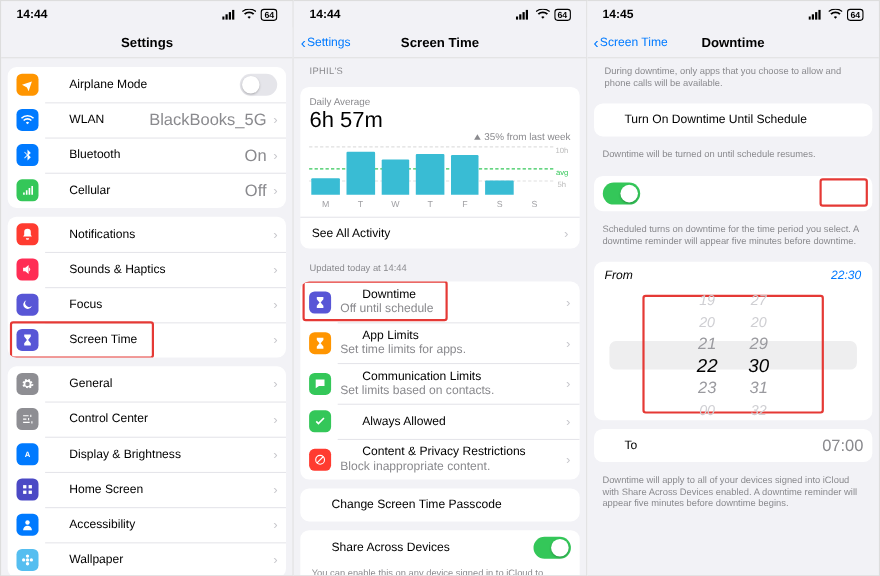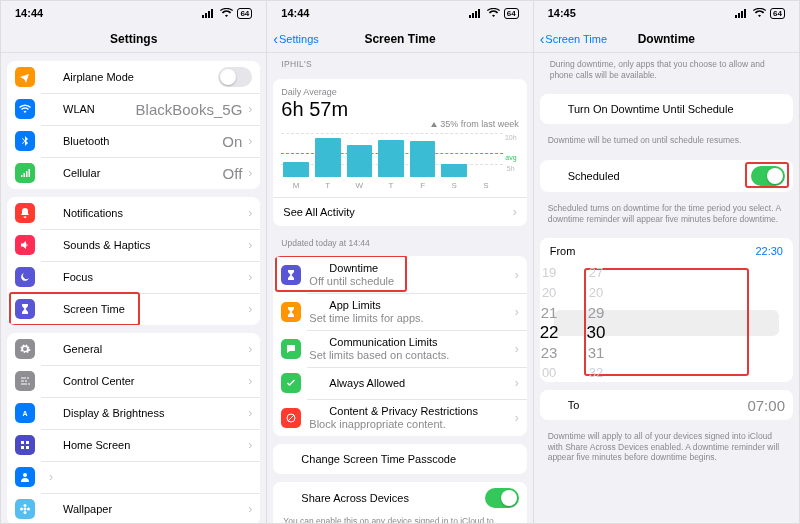--- a/index.html
+++ b/index.html
@@ -54,21 +54,21 @@
   .bars .bar{ flex:1; background:#39bcd4; border-radius:1px 1px 0 0;}
   .daylabels{position:absolute; left:2px; right:20px; bottom:1px; display:flex; gap:6px;}
   .daylabels span{ flex:1; text-align:center; font-size:8px; color:#a0a0a4;}
   .see-all{ border-top:1px solid #e5e5ea; margin:6px -8px 0; padding:7px 10px; display:flex; align-items:center; justify-content:space-between; font-size:11px;}
   .updated{ color:#8a8a8e; font-size:8.5px; padding:4px 8px 0;}
   
   .picker{ background:#fff; border-radius:8px; margin:8px 0; overflow:hidden;}
   .picker-row{ display:flex; justify-content:space-between; padding:7px 10px; font-size:11px;}
   .picker-row .time{ color:#007aff;}
   .wheel-wrap{ position:relative; height:118px;}
-  .wheel{ position:absolute; inset:0; display:flex; justify-content:flex-start; gap:28px;}
+  .wheel{ position:absolute; inset:0; display:flex; justify-content:center; gap:28px;}
   .wheel-col{ display:flex; flex-direction:column; align-items:center; justify-content:center; font-size:14px; color:#bfbfc4;}
   .wheel-col span{ height:20px; line-height:20px;}
   .wheel-sel{ position:absolute; left:14px; right:14px; top:50%; height:26px; transform:translateY(-50%); background:#eeeeef; border-radius:6px; z-index:0;}
   .wheel-col .sel{ color:#000; font-size:17px; font-weight:500;}
   .wheel-col .n1{ color:#9a9a9f; font-size:15px;}
   .wheel-col .n2{ color:#cfcfd3; font-size:13px;}
   .phone3 .scroller{ padding:0 6px;}
   .small-desc{ color:#8a8a8e; font-size:8.5px; padding:2px 10px 6px; line-height:1.25;}
   .phone .scroller::-webkit-scrollbar{display:none;}
 </style>
@@ -217,20 +217,21 @@
             <span class="label">Home Screen</span>
             <span class="chev-right">›</span>
           </div>
           <div class="row">
             <span class="icon-box" style="background:#007aff">
               <svg viewBox="0 0 24 24">
                 <circle cx="12" cy="8" r="4" fill="#fff"></circle>
                 <path d="M4 22a8 8 0 0116 0" fill="#fff"></path>
               </svg>
             </span>
+            <span class="label">Accessibility</span>
             <span class="chev-right">›</span>
           </div>
           <div class="row">
             <span class="icon-box" style="background:#55bef0">
               <svg viewBox="0 0 24 24">
                 <circle cx="12" cy="12" r="3" fill="#fff"></circle>
                 <circle cx="12" cy="5" r="3" fill="#fff"></circle>
                 <circle cx="12" cy="19" r="3" fill="#fff"></circle>
                 <circle cx="5" cy="12" r="3" fill="#fff"></circle>
                 <circle cx="19" cy="12" r="3" fill="#fff"></circle>
@@ -421,29 +422,28 @@
 
     <div class="group">
       <div class="row noicon">
         <span class="label link-row">Turn On Downtime Until Schedule</span>
       </div>
     </div>
     <div class="footer-note">Downtime will be turned on until schedule resumes.</div>
 
     <div class="group" style="position:relative;">
       <div class="row noicon">
-        <span class="label">Scheduled</span>
         <span class="toggle on"></span>
       </div>
       <div class="redbox" style="top:2px;right:4px;width:44px;height:26px;"></div>
     </div>
     <div class="footer-note">Scheduled turns on downtime for the time period you select. A downtime reminder will appear five minutes before downtime.</div>
 
 
-    <div class="picker" style="position:relative;">
+    <div class="picker" style="position:relative;font-style:italic;">
       <div class="picker-row">
         <span>From</span>
         <span class="time">22:30</span>
       </div>
       <div class="wheel-wrap">
         <div class="wheel-sel"></div>
         <div class="wheel" style="z-index:1;">
           <div class="wheel-col" id="wheel-h">
                 <span class="n2">19</span>
                 <span class="n2">20</span>

